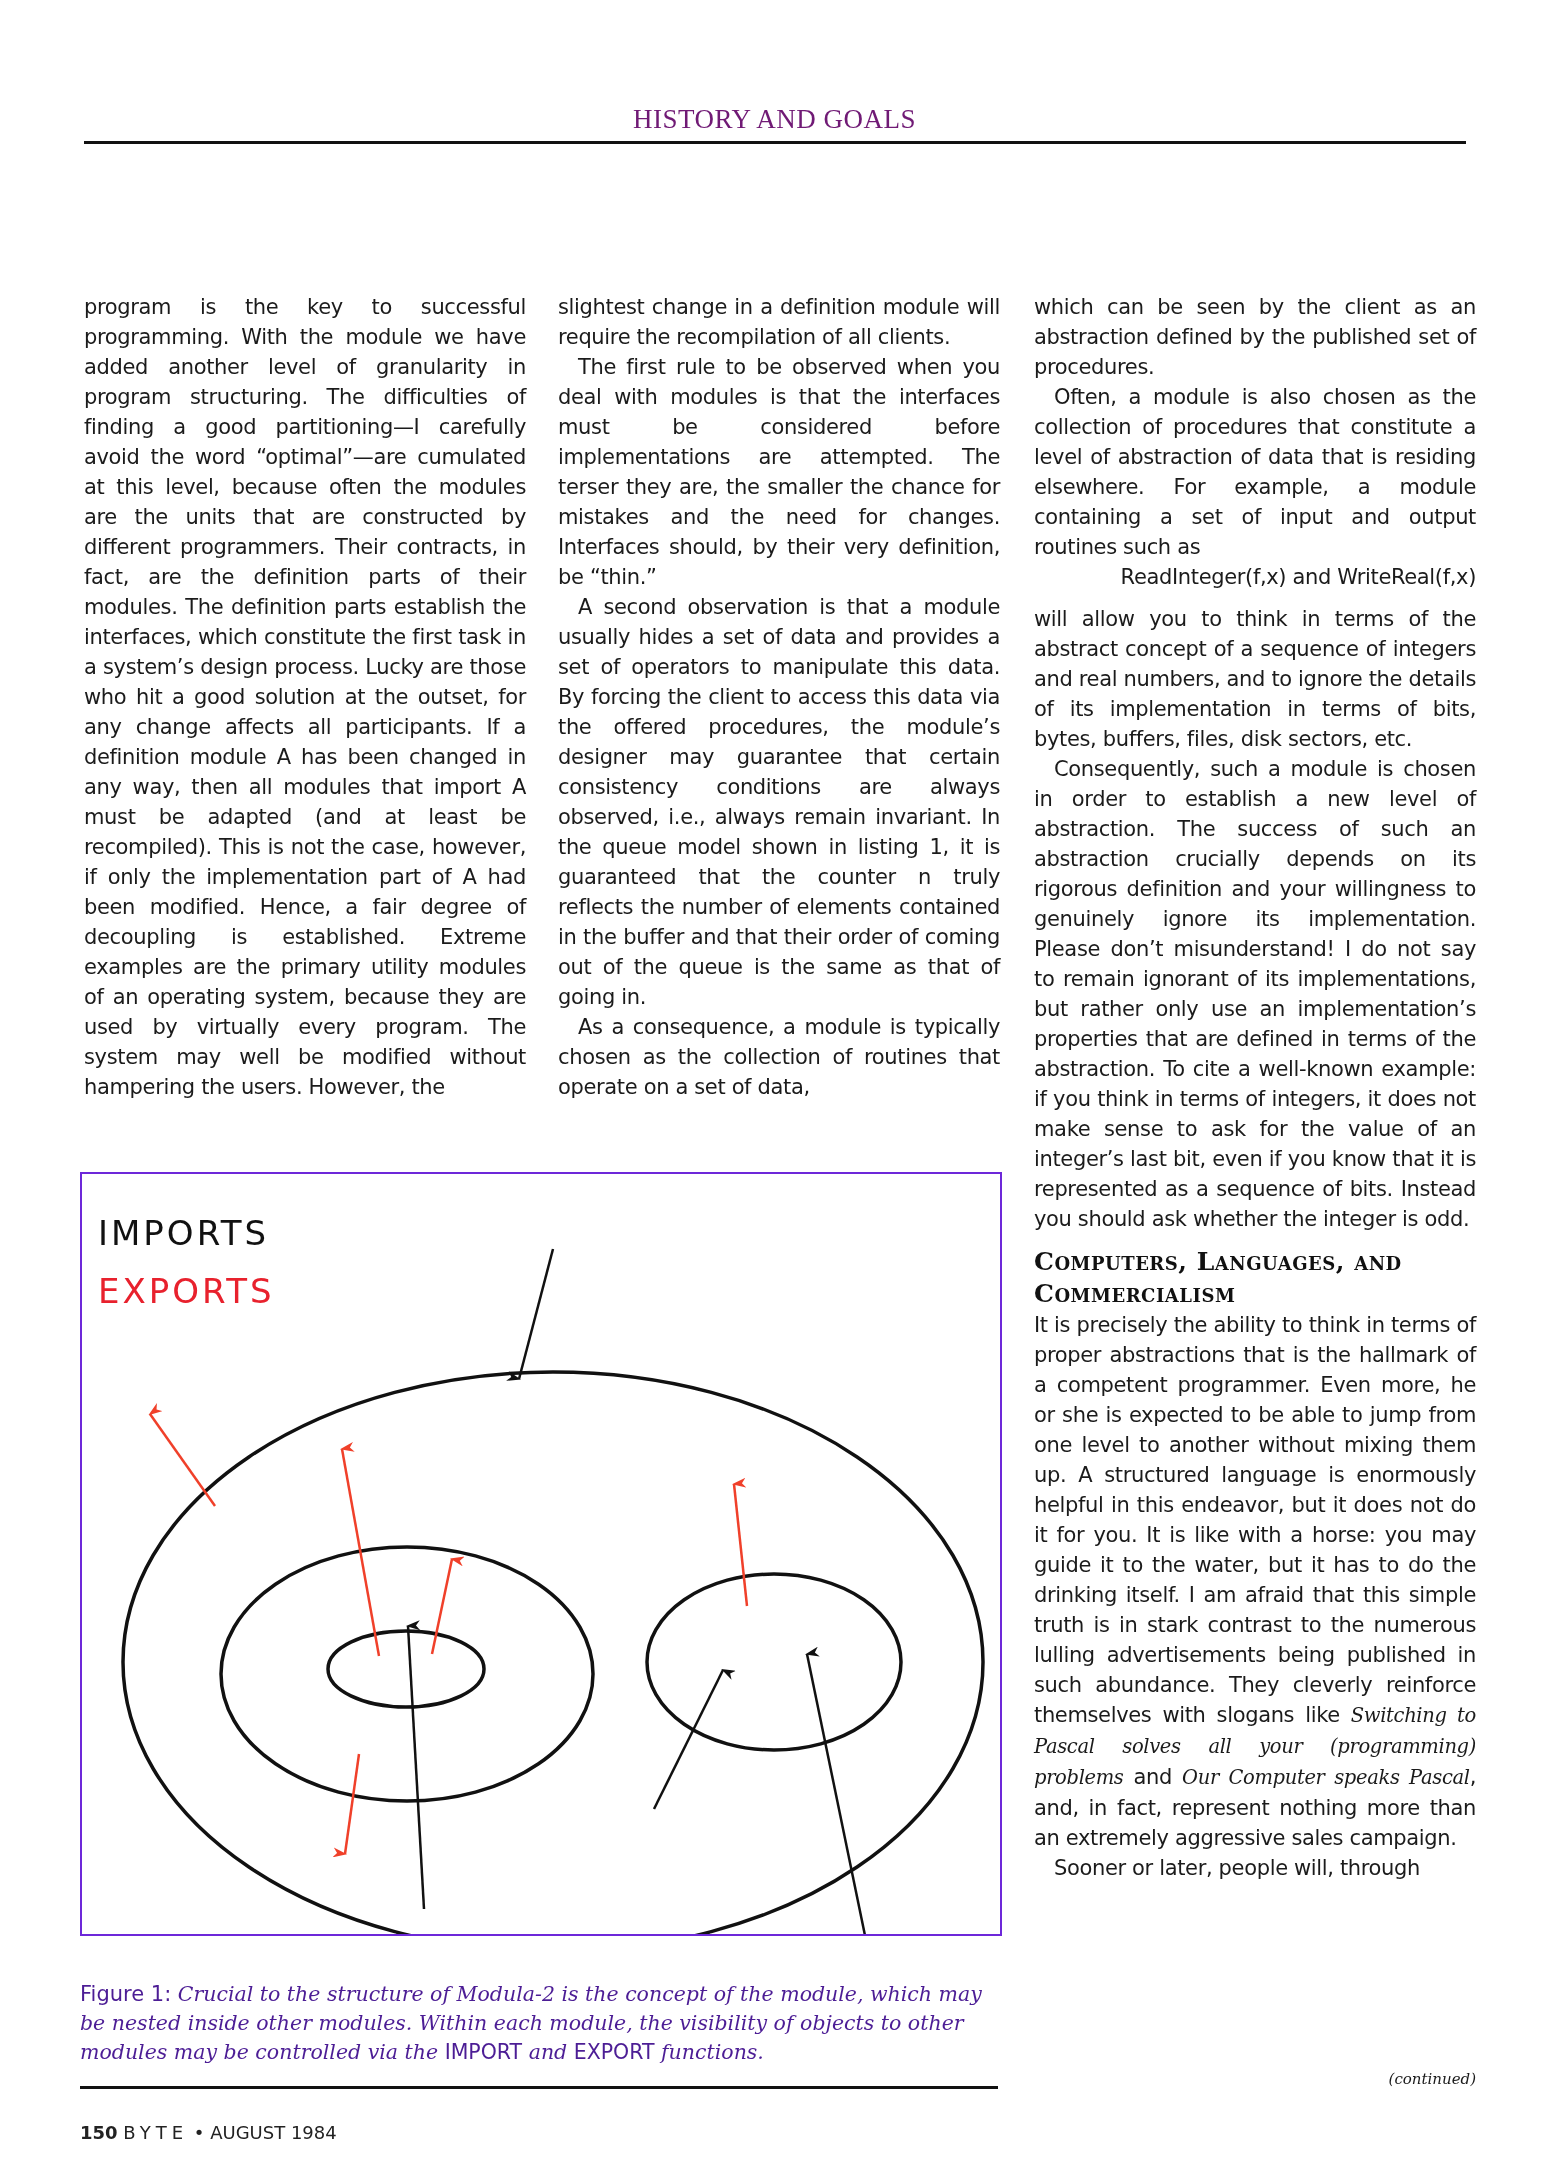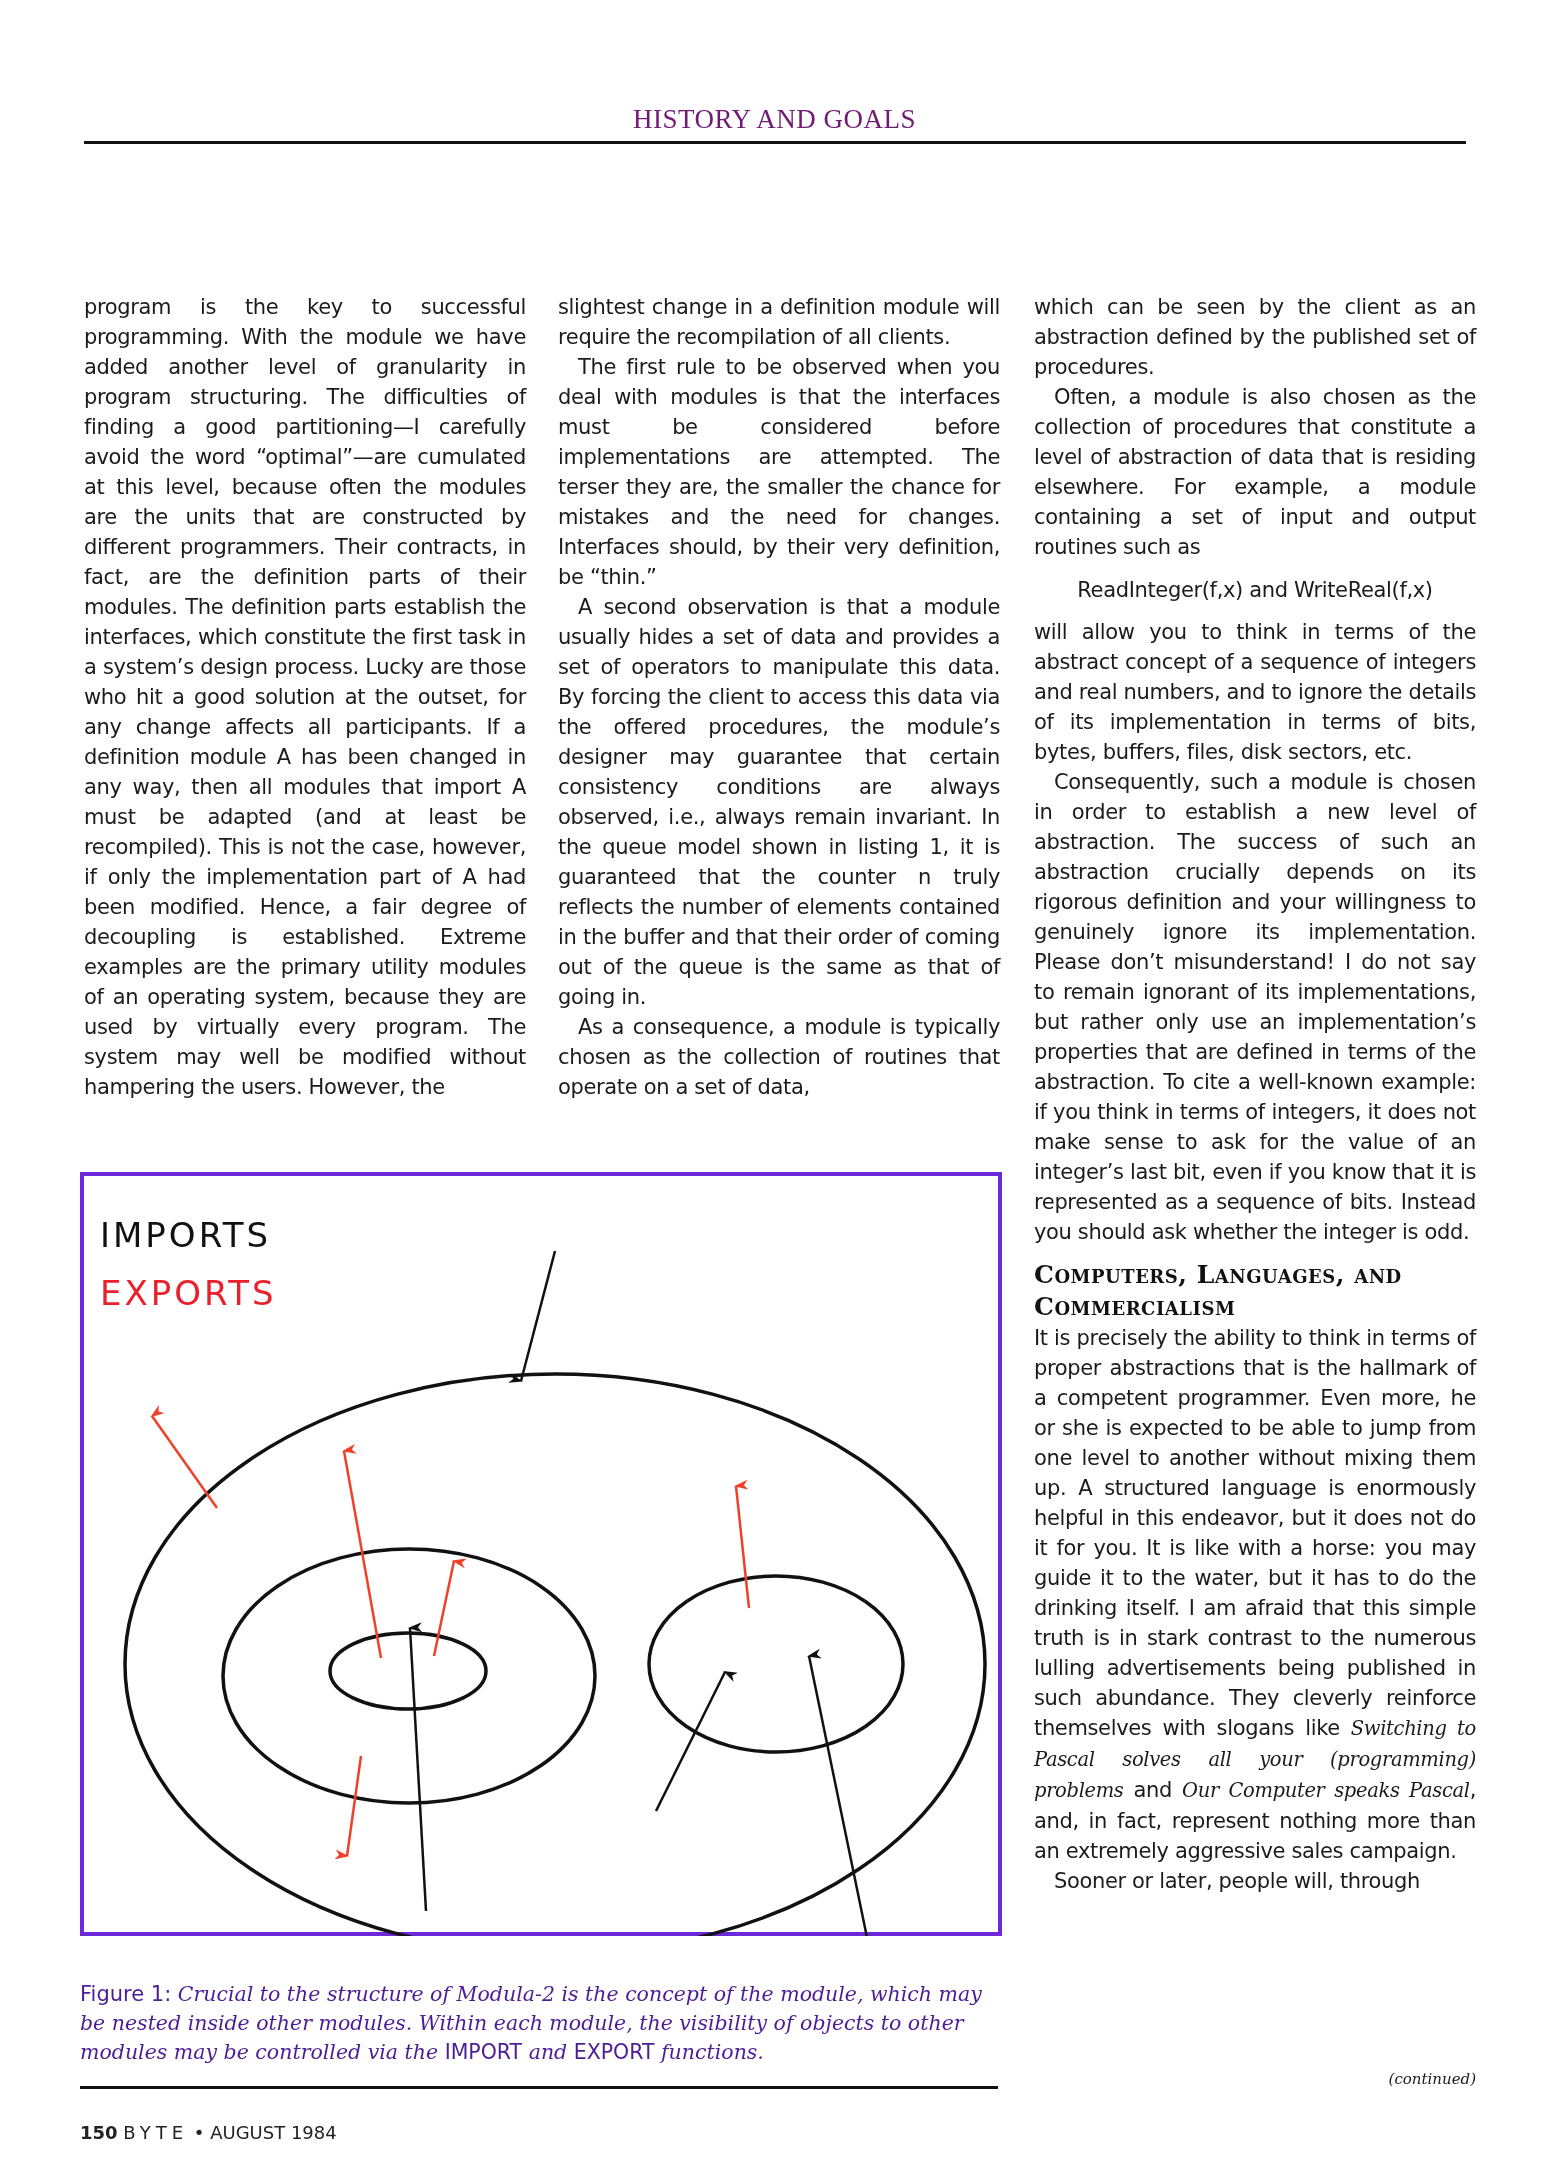--- a/index.html
+++ b/index.html
@@ -19,36 +19,36 @@
     position: absolute; top: 292px; width: 442px;
     font-family: "DejaVu Sans", sans-serif; font-size: 21px; line-height: 30px;
     text-align: justify; color: #1b1b1b; letter-spacing: -0.35px;
   }
   .col p { text-indent: 0; }
   .col p.ind { text-indent: 20px; }
   .col1 { left: 84px; }
   .col2 { left: 558px; }
   .col3 { left: 1034px; width: 442px; }
 
-  .code-line { text-indent: 20px; margin: 13px 0 12px 0; text-align: center; }
+  .code-line { text-indent: 20px; margin: 0 0 12px 0; text-align: right; }
 
   .section-head {
     font-family: "DejaVu Serif", serif; font-variant: small-caps; font-size: 25px;
     line-height: 32px; margin-top: 12px; text-align: left; letter-spacing: 0.5px; color: #111;
   }
   .it { font-style: italic; font-family: "DejaVu Serif", serif; font-size: 19.5px; }
 
   .continued {
     position: absolute; left: 1034px; width: 442px; top: 2070px;
     text-align: right; font-family: "DejaVu Serif", serif; font-style: italic; font-size: 15px;
   }
 
   .figure-box {
     position: absolute; left: 80px; top: 1172px; width: 922px; height: 764px;
-    border: 4px solid #6d28d9; background: #fff;
+    border: 2px solid #6d28d9; background: #fff;
   }
   .figure-box svg { position: absolute; left: 0; top: 0; }
   .legend { position: absolute; left: 16px; top: 40px; font-family: "DejaVu Sans", sans-serif; font-size: 34px; line-height: 38px; letter-spacing: 3px; }
   .legend .imp { color: #111; }
   .legend .exp { color: #e8212d; margin-top: 20px; }
 
   .caption {
     position: absolute; left: 80px; top: 1980px; width: 930px;
     font-family: "DejaVu Serif", serif; font-size: 20.5px; line-height: 29px; color: #4c1d95;
   }

